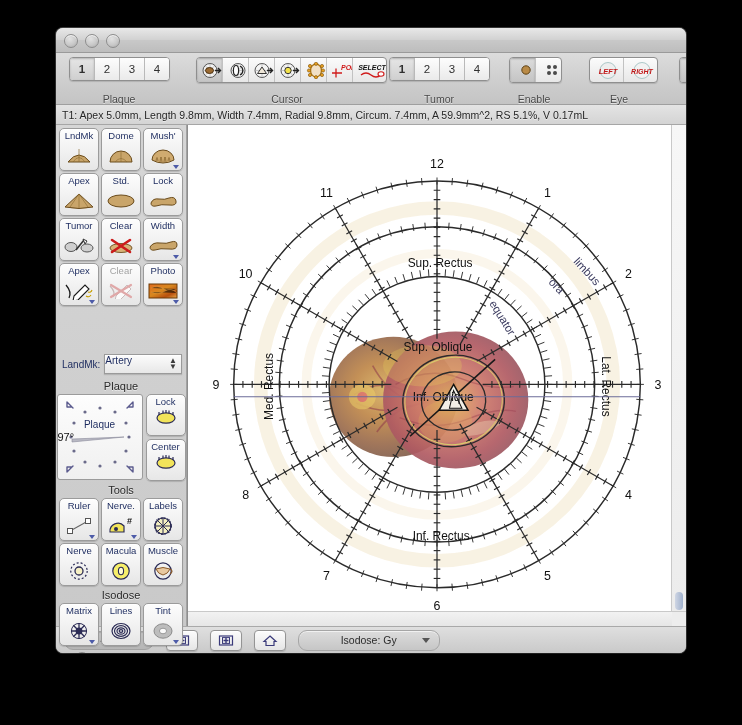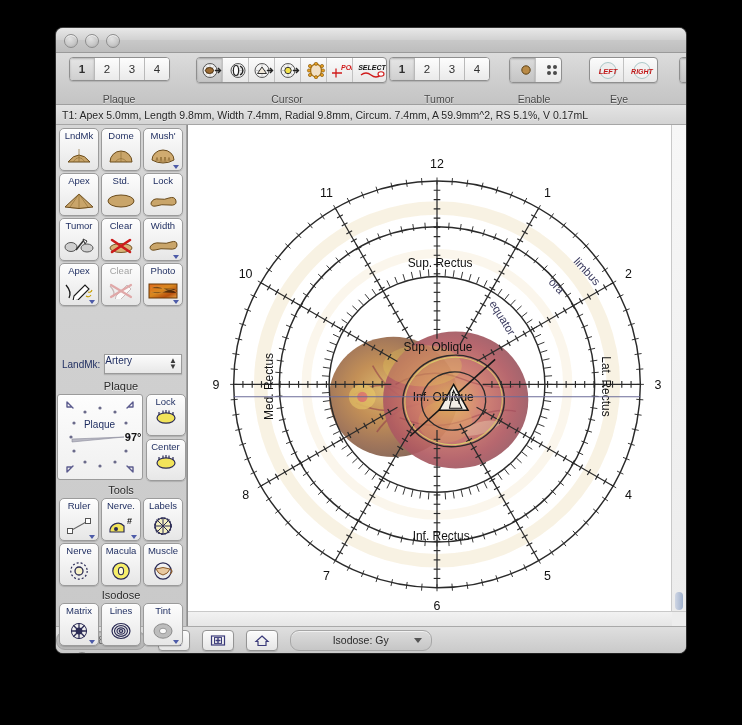--- a/index.html
+++ b/index.html
@@ -117,21 +117,21 @@
   #chart{position:absolute;inset:0;}
   #hscroll{position:absolute;left:0;right:0;bottom:0;height:14px;
       background:linear-gradient(to bottom,#f2f2f2,#e6e6e6);border-top:1px solid #c9c9c9;}
   #vscroll{position:absolute;right:0;top:0;bottom:14px;width:14px;
       background:linear-gradient(to bottom,#f7f7f7,#ececec);border-left:1px solid #c9c9c9;}
   #vthumb{position:absolute;right:3px;bottom:2px;width:8px;height:18px;border-radius:4px;
       background:linear-gradient(to right,#cfd6e4,#9fb0cc);}
   #corner{position:absolute;right:0;bottom:0;width:14px;height:14px;background:#ededed;}
 
   
-  #status{flex:0 0 26px;display:flex;align-items:center;gap:12px;padding:0 0;
+  #status{flex:0 0 26px;display:flex;align-items:center;gap:12px;padding:0 8px;
       background:linear-gradient(to bottom,#dfdfdf,#c9c9c9);
       border-top:1px solid #a9a9a9;}
   .pill{height:17px;border-radius:9px;display:flex;align-items:center;justify-content:center;
       padding:0 12px;font-size:10.5px;color:#6d6d6d;
       background:linear-gradient(to bottom,#c3c3c3,#b6b6b6);
       border:1px solid #a2a2a2;box-shadow:inset 0 1px 1px rgba(0,0,0,.12);}
   .sqbtn{width:30px;height:19px;border:1px solid #949494;border-radius:4px;
       background:linear-gradient(to bottom,#fcfcfc,#e5e5e5);
       box-shadow:0 1px 1px rgba(0,0,0,.14),inset 0 1px 0 #fff;
       display:flex;align-items:center;justify-content:center;}
@@ -509,21 +509,21 @@
             </g>
             <g stroke="#5b5b8e" stroke-width="1.4" fill="none" stroke-linecap="round">
               <path d="M9 12 l0 -5 M9 12 l5 0 M9 7 l6 6"></path>
               <path d="M75 12 l0 -5 M75 12 l-5 0 M75 7 l-6 6"></path>
               <path d="M9 72 l0 5 M9 72 l5 0 M9 77 l6 -6"></path>
               <path d="M75 72 l0 5 M75 72 l-5 0 M75 77 l-6 -6"></path>
             </g>
             <path d="M14 47 L66 42 L14 44 Z" fill="#b9b9c4" stroke="#8a8a9a" stroke-width=".6"></path>
           </svg>
           <div style="position:absolute;left:0;right:0;top:24px;text-align:center;font-size:10px;color:#1b2a5e">Plaque</div>
-          <div style="position:absolute;left:0;right:0;top:36px;text-align:right;font-size:11px;font-weight:bold;color:#111">97°</div>
+          <div style="position:absolute;left:0;right:0;top:36px;text-align:left;font-size:11px;font-weight:normal;color:#111">97°</div>
         </div>
         <div class="dcol">
           <div class="sbtn">
             <div class="ttl">Lock</div>
             <div class="gfx">
               <svg width="26" height="18" viewBox="0 0 26 18">
                 <ellipse cx="13" cy="11" rx="9" ry="5.2" fill="#f2e45a" stroke="#2b2b55" stroke-width="1.2"></ellipse>
                 <g stroke="#2b2b55" stroke-width="1.2" fill="none">
                   <path d="M6 8 v-3"></path>
                     <path d="M10 6.5 v-3"></path>

